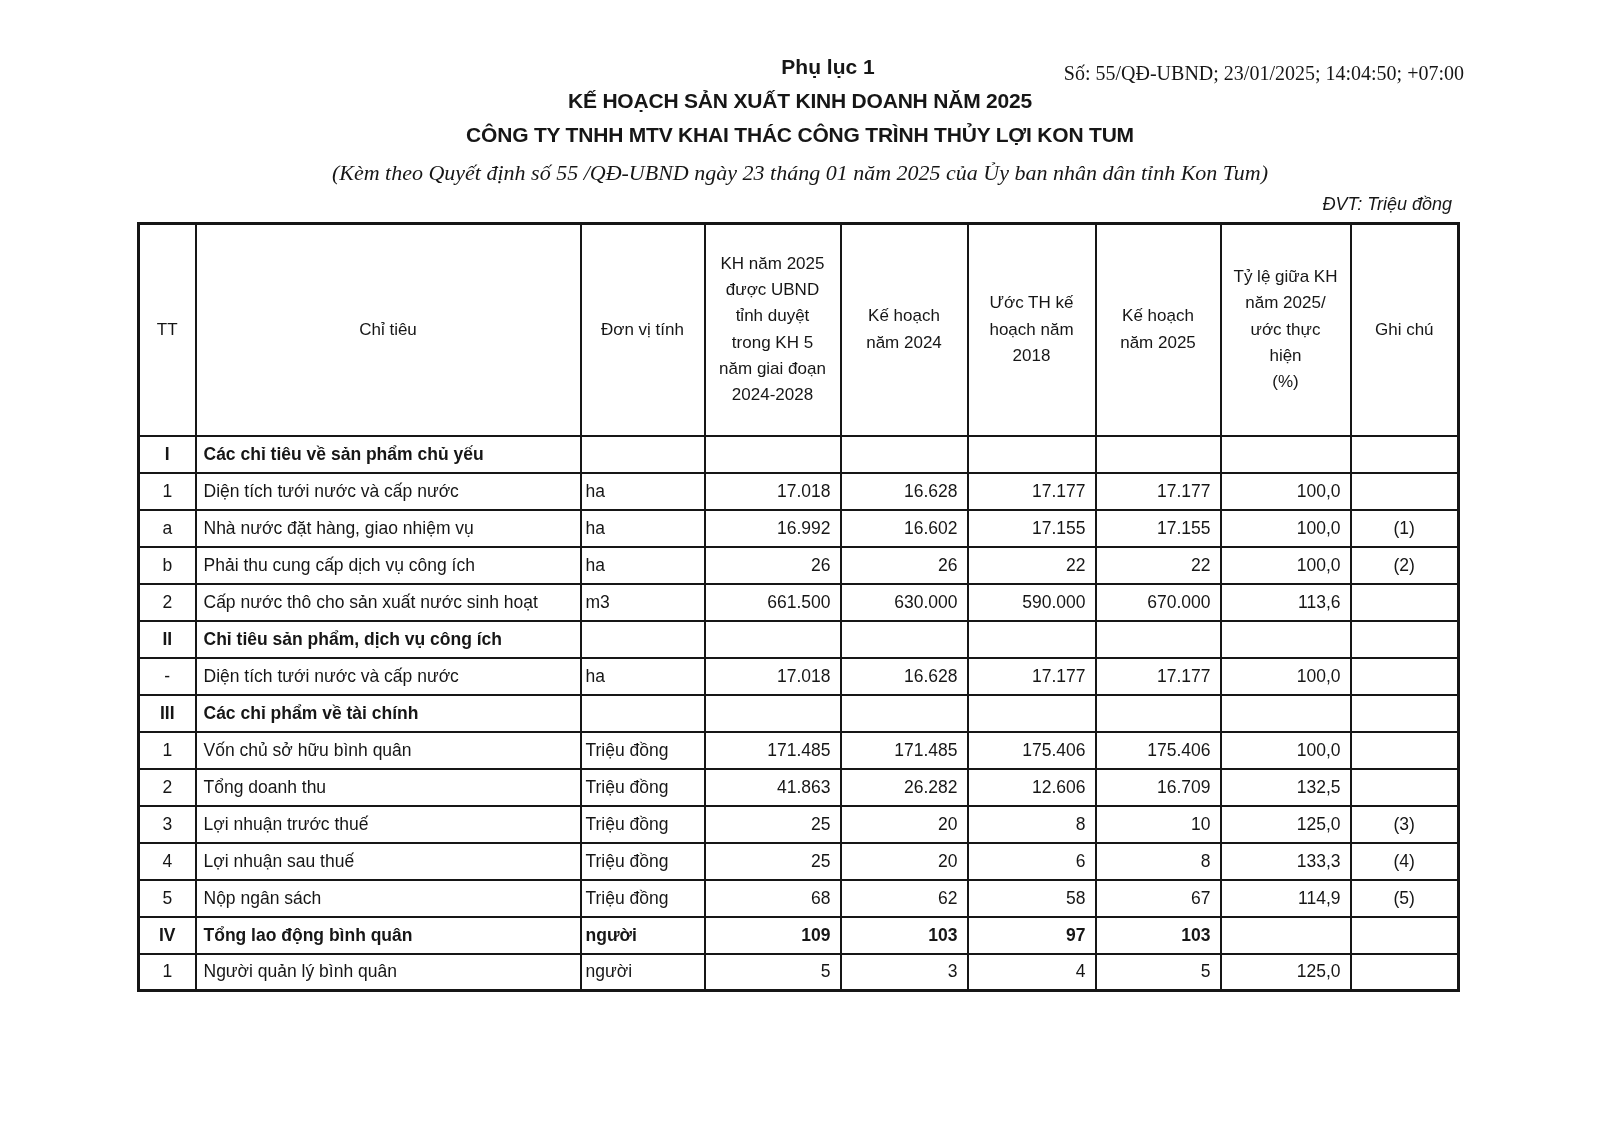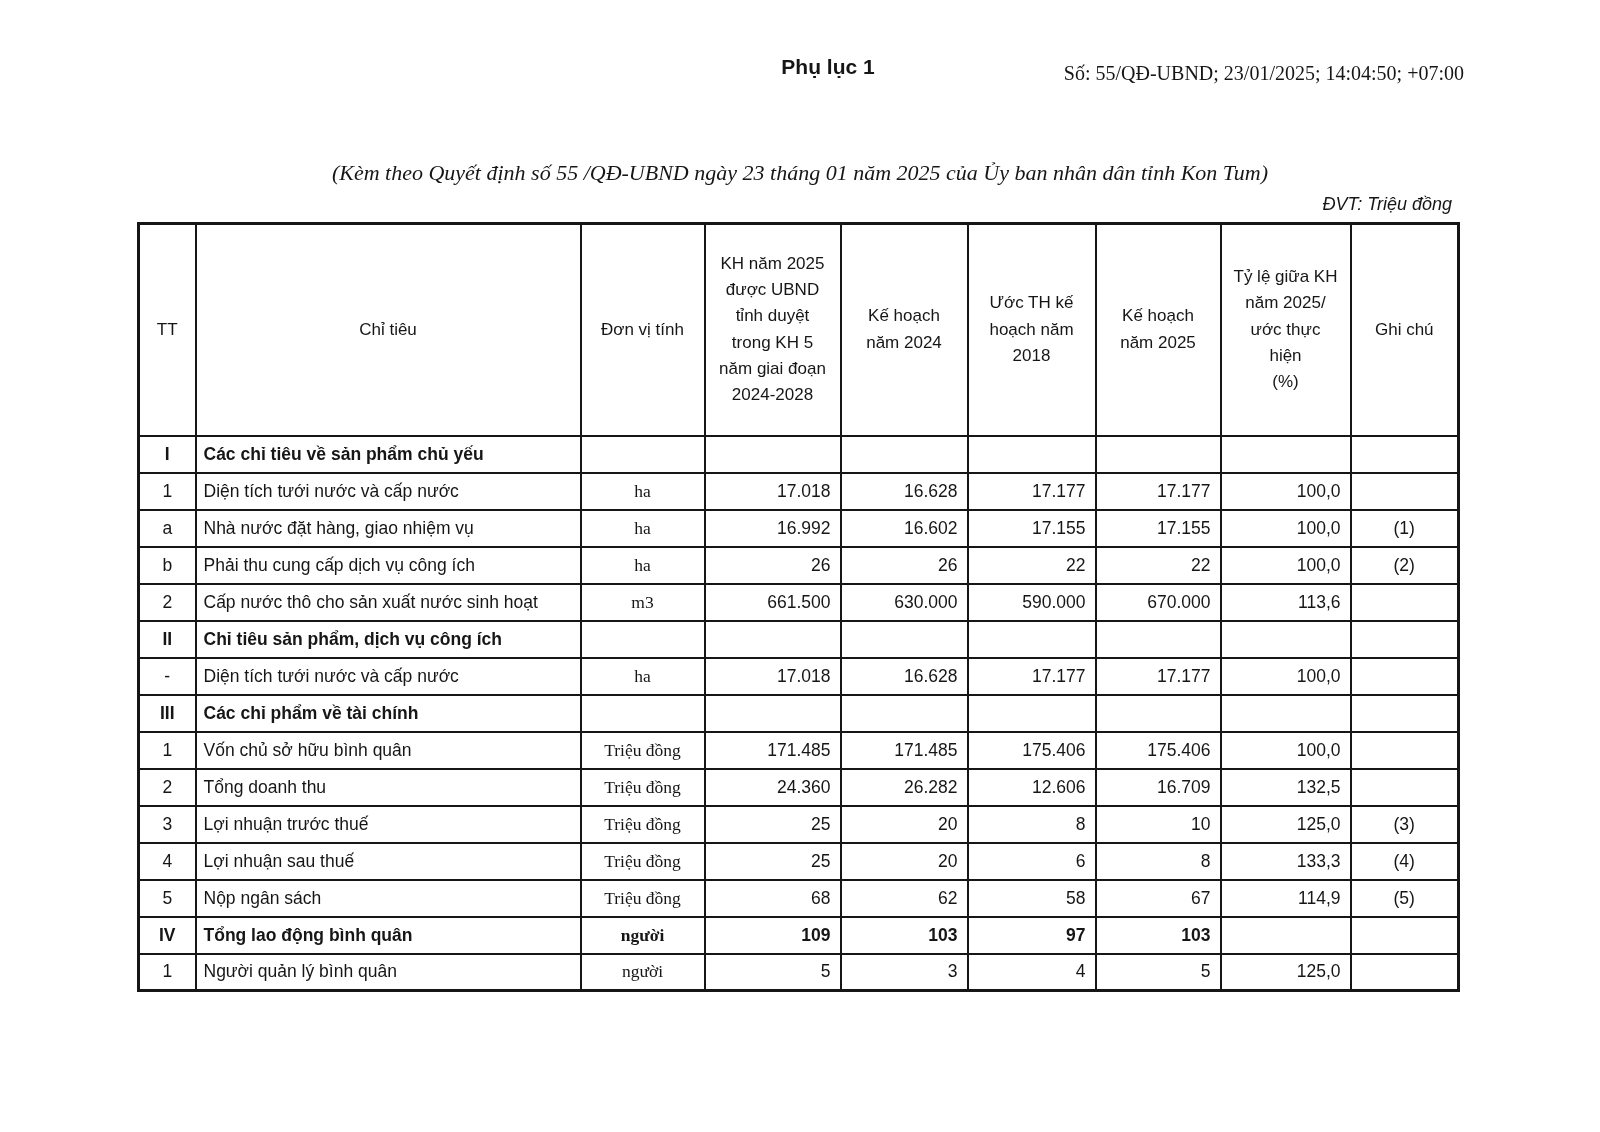--- a/index.html
+++ b/index.html
@@ -49,34 +49,36 @@
     overflow:hidden;
   }
   table.report thead tr{height:212px;}
   table.report th{
     font-weight:normal;font-size:17px;text-align:center;
     line-height:1.55;padding:0 11px;white-space:pre-line;
   }
   table.report tbody tr{height:37px;}
   td.col-tt{text-align:center;padding:0 2px;}
   td.col-label{text-align:left;padding:0 0 0 7px;}
-  td.col-unit{text-align:center;padding:0 4px;font-family:Liberation Serif, serif;}
+  td.col-unit{padding:0 4px;}
   td.col-kh5, td.col-kh2024, td.col-uoc2024, td.col-kh2025, td.col-tyle{
     text-align:right;padding:0 9px 0 2px;
   }
   td.col-note{text-align:center;padding:0 4px;}
   tr.section td{font-weight:bold;}
 </style>
 </head>
 <body>
 
 <div class="page">
 
   <div class="hdr-appendix">Phụ lục 1</div>
   <div class="hdr-docref">Số: 55/QĐ-UBND; 23/01/2025; 14:04:50; +07:00</div>
+  <div class="hdr-title1">KẾ HOẠCH SẢN XUẤT KINH DOANH NĂM 2025</div>
+  <div class="hdr-title2">CÔNG TY TNHH MTV KHAI THÁC CÔNG TRÌNH THỦY LỢI KON TUM</div>
   <div class="hdr-subtitle">(Kèm theo Quyết định số 55 /QĐ-UBND ngày 23 tháng 01 năm 2025 của Ủy ban nhân dân tỉnh Kon Tum)</div>
   <div class="hdr-unit">ĐVT: Triệu đồng</div>
 
   <table class="report">
     <colgroup>
       <col style="width:57px">
       <col style="width:385px">
       <col style="width:124px">
       <col style="width:136px">
       <col style="width:127px">
@@ -207,21 +209,21 @@
           <td class="col-kh2024">171.485</td>
           <td class="col-uoc2024">175.406</td>
           <td class="col-kh2025">175.406</td>
           <td class="col-tyle">100,0</td>
           <td class="col-note"></td>
         </tr>
         <tr>
           <td class="col-tt">2</td>
           <td class="col-label">Tổng doanh thu</td>
           <td class="col-unit">Triệu đồng</td>
-          <td class="col-kh5">24.360</td>
+          <td class="col-kh5">41.863</td>
           <td class="col-kh2024">26.282</td>
           <td class="col-uoc2024">12.606</td>
           <td class="col-kh2025">16.709</td>
           <td class="col-tyle">132,5</td>
           <td class="col-note"></td>
         </tr>
         <tr>
           <td class="col-tt">3</td>
           <td class="col-label">Lợi nhuận trước thuế</td>
           <td class="col-unit">Triệu đồng</td>

